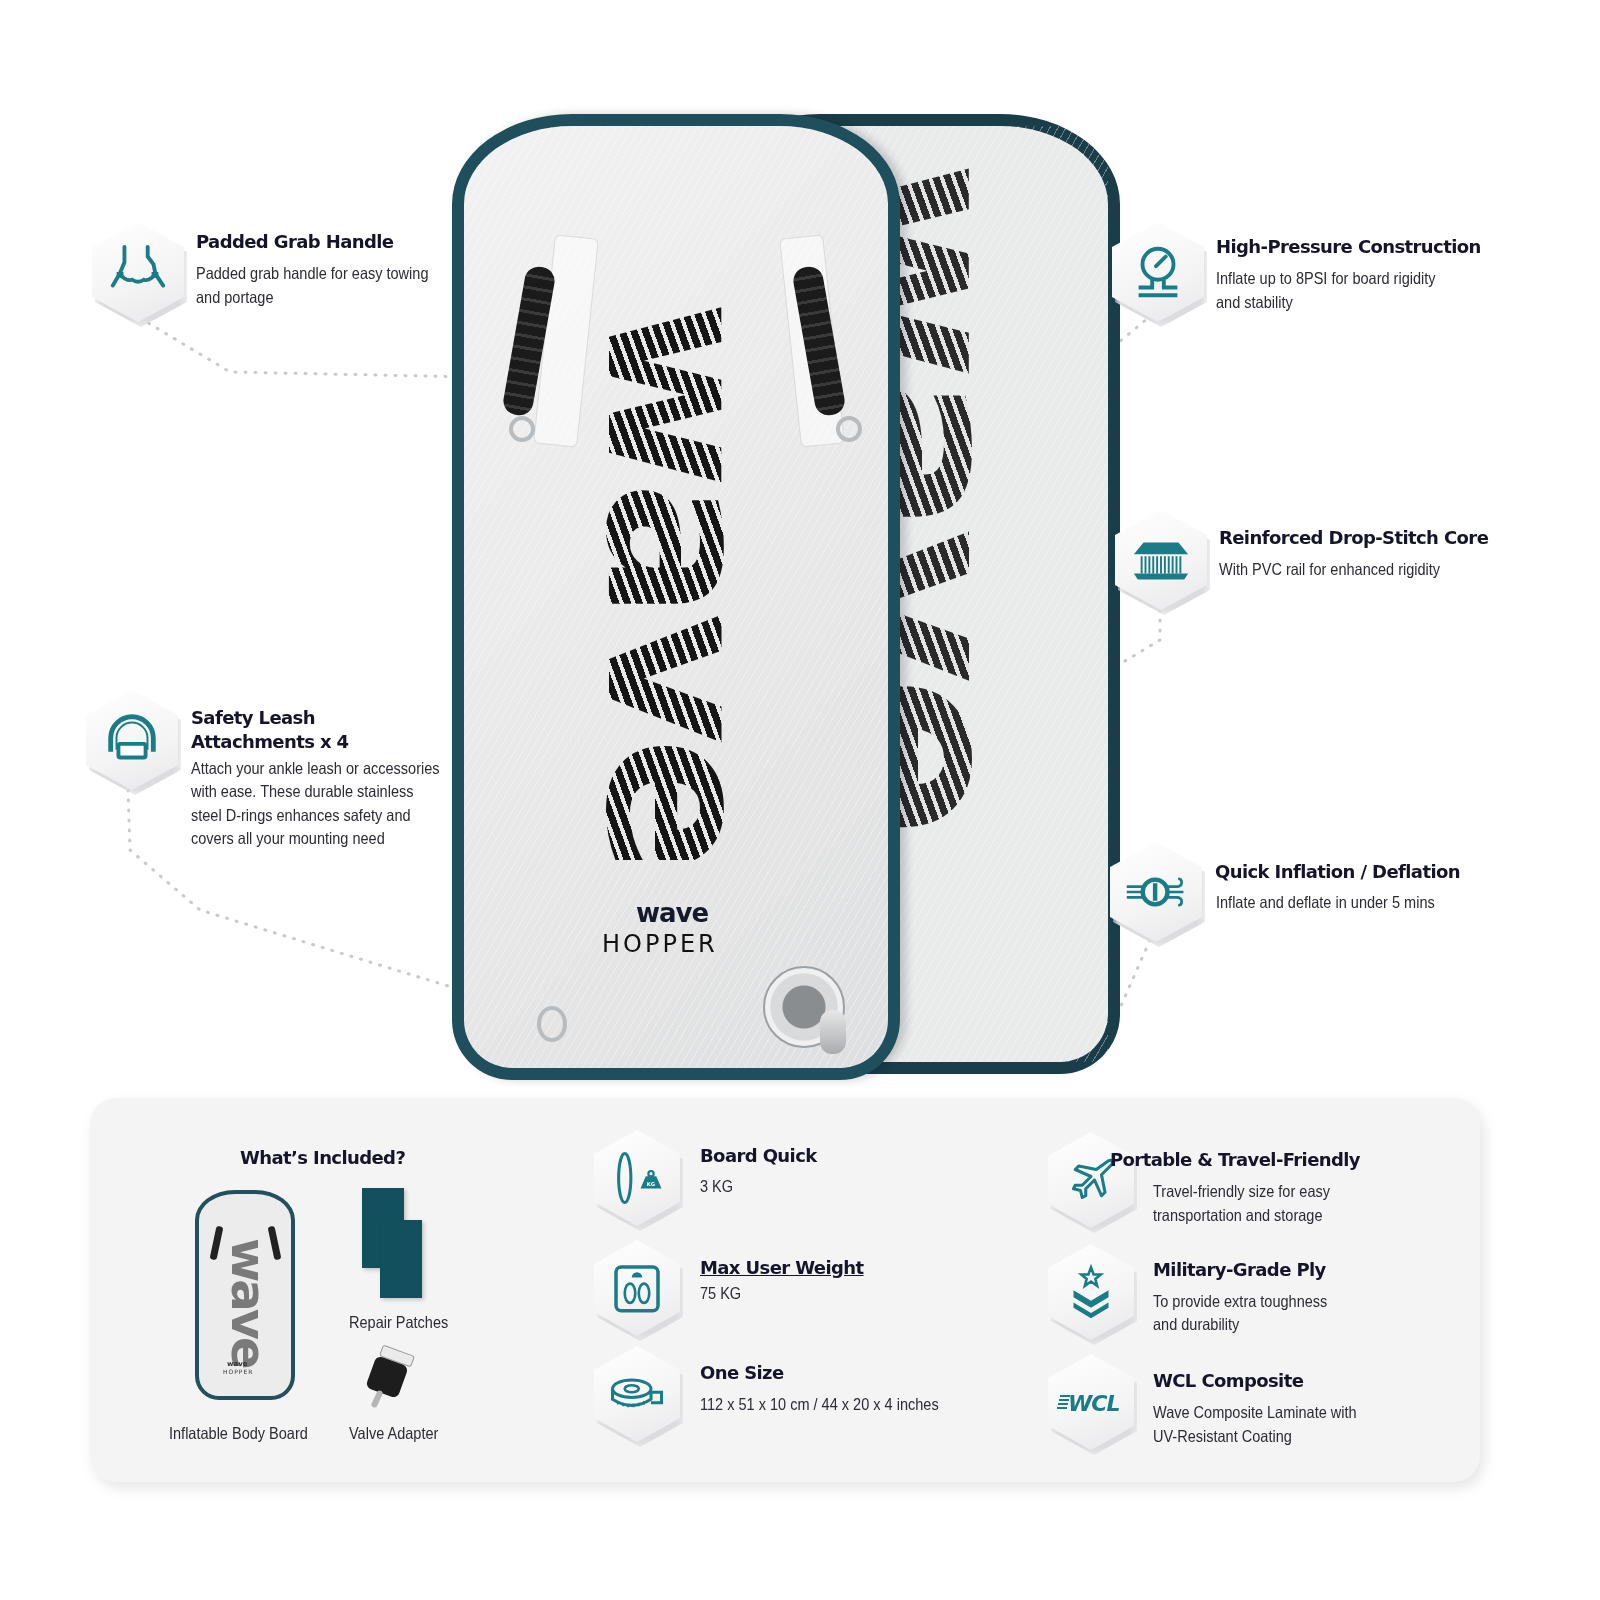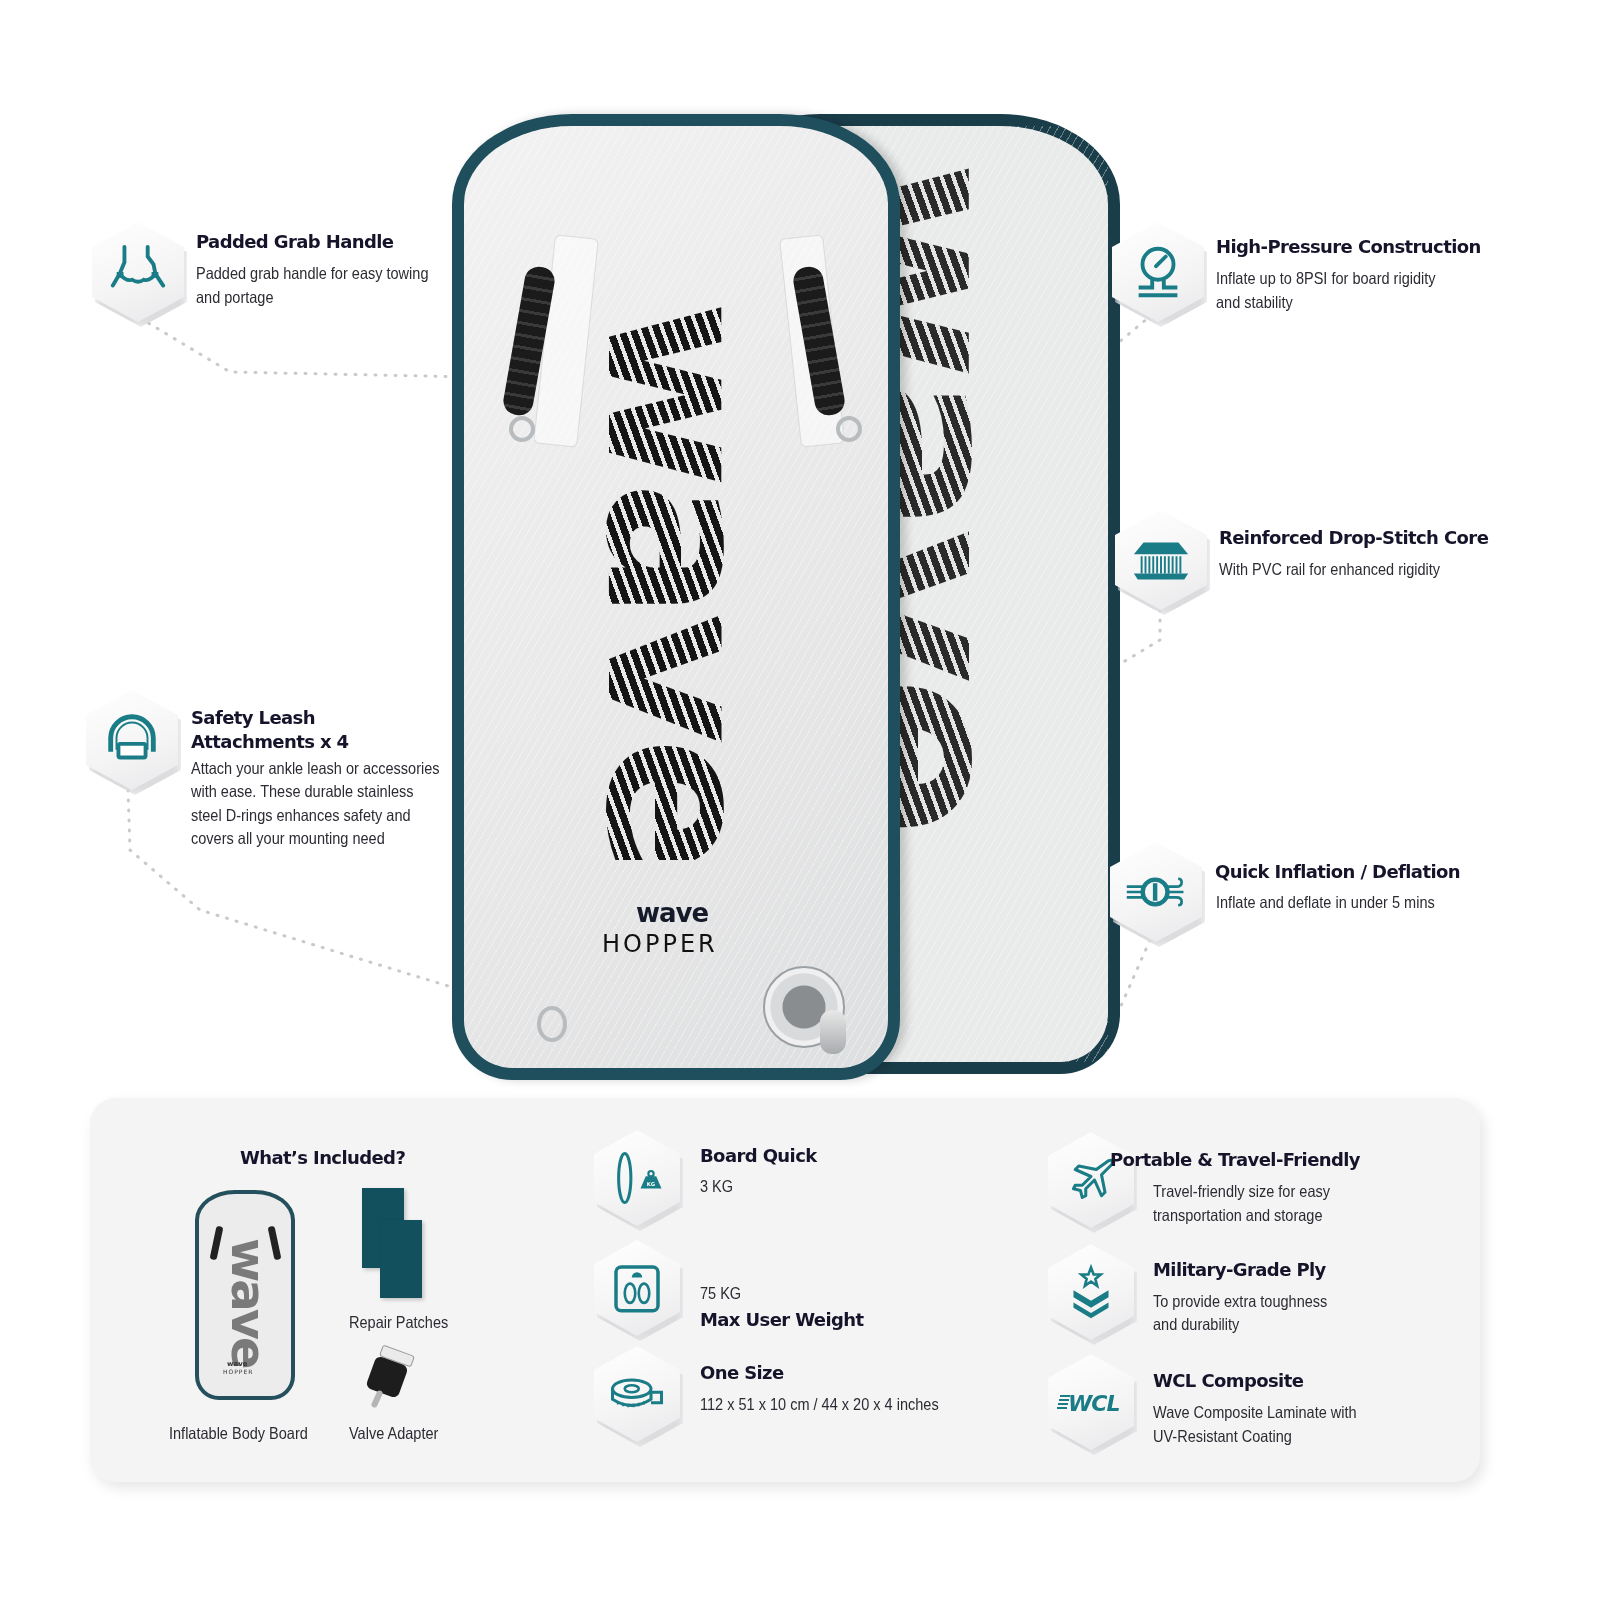--- a/index.html
+++ b/index.html
@@ -330,21 +330,21 @@
 
 <div class="hex-shadow hex-sm" style="left:594px;top:1240px;"></div>
 <div class="hex hex-sm" style="left:594px;top:1240px;">
   <svg viewBox="0 0 64 64">
     <rect x="8" y="8" width="48" height="50" rx="6" fill="none" stroke="#1a7c86" stroke-width="4"></rect>
     <path d="M26 20 A6 6 0 0 1 38 20 Z" fill="#1a7c86"></path>
     <ellipse cx="24" cy="38" rx="6" ry="11" fill="none" stroke="#1a7c86" stroke-width="3"></ellipse>
     <ellipse cx="40" cy="38" rx="6" ry="11" fill="none" stroke="#1a7c86" stroke-width="3"></ellipse>
   </svg>
 </div>
-<div class="abs feat-title" style="left:700px;top:1308px;">Max User Weight</div>
+<div class="abs feat-title" style="left:700px;top:1256px;text-decoration:underline;">Max User Weight</div>
 <div class="abs feat-desc" style="left:700px;top:1281px;">75 KG</div>
 
 <div class="hex-shadow hex-sm" style="left:594px;top:1346px;"></div>
 <div class="hex hex-sm" style="left:594px;top:1346px;">
   <svg viewBox="0 0 64 64">
     <ellipse cx="26" cy="26" rx="22" ry="10" fill="none" stroke="#1a7c86" stroke-width="3.5"></ellipse>
     <ellipse cx="26" cy="26" rx="8" ry="4" fill="none" stroke="#1a7c86" stroke-width="3"></ellipse>
     <path d="M4 26 V38 Q26 52 48 38 V30 L60 30 V42 L48 42" fill="none" stroke="#1a7c86" stroke-width="3.5"></path>
     <path d="M10 40 V44 M16 42 V46 M22 43 V47 M28 43 V47 M34 42 V46 M40 40 V44" stroke="#1a7c86" stroke-width="2"></path>
   </svg>

